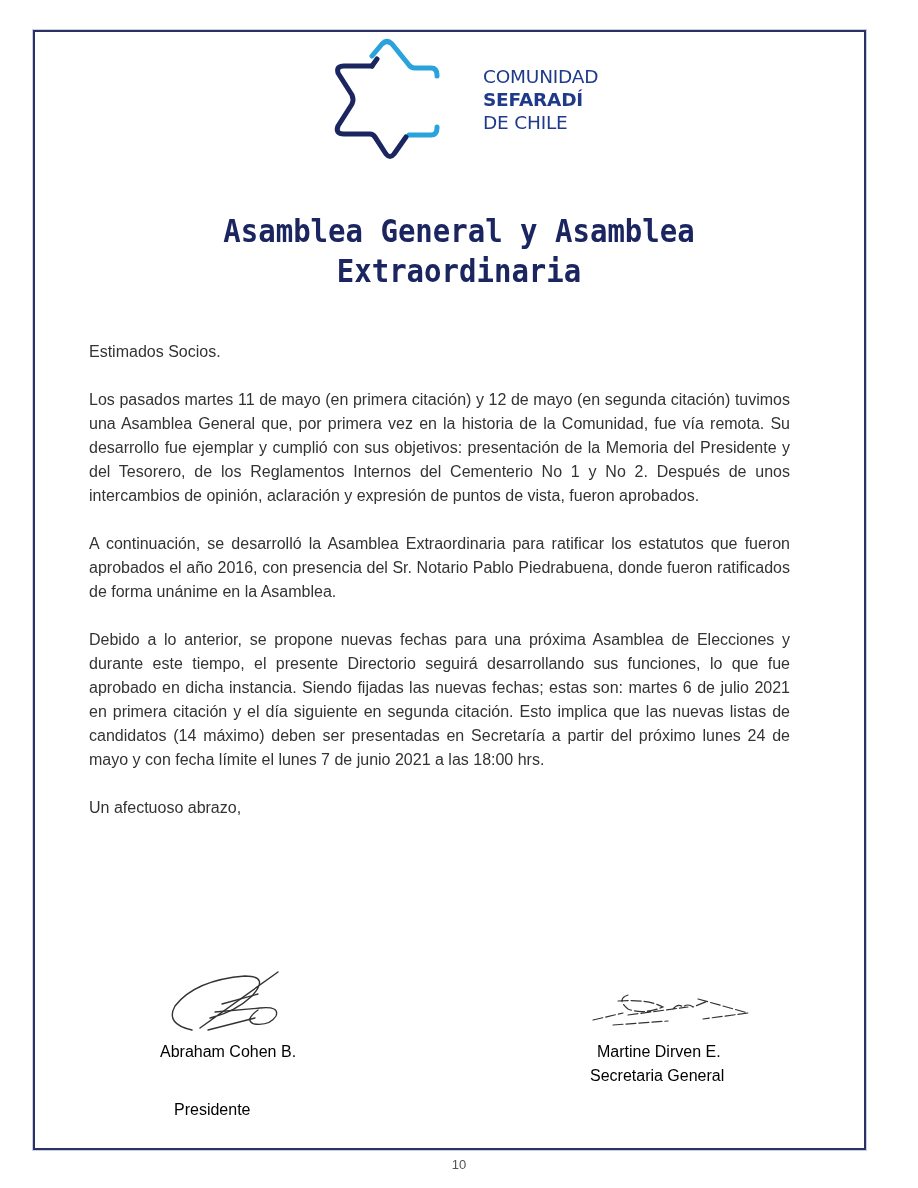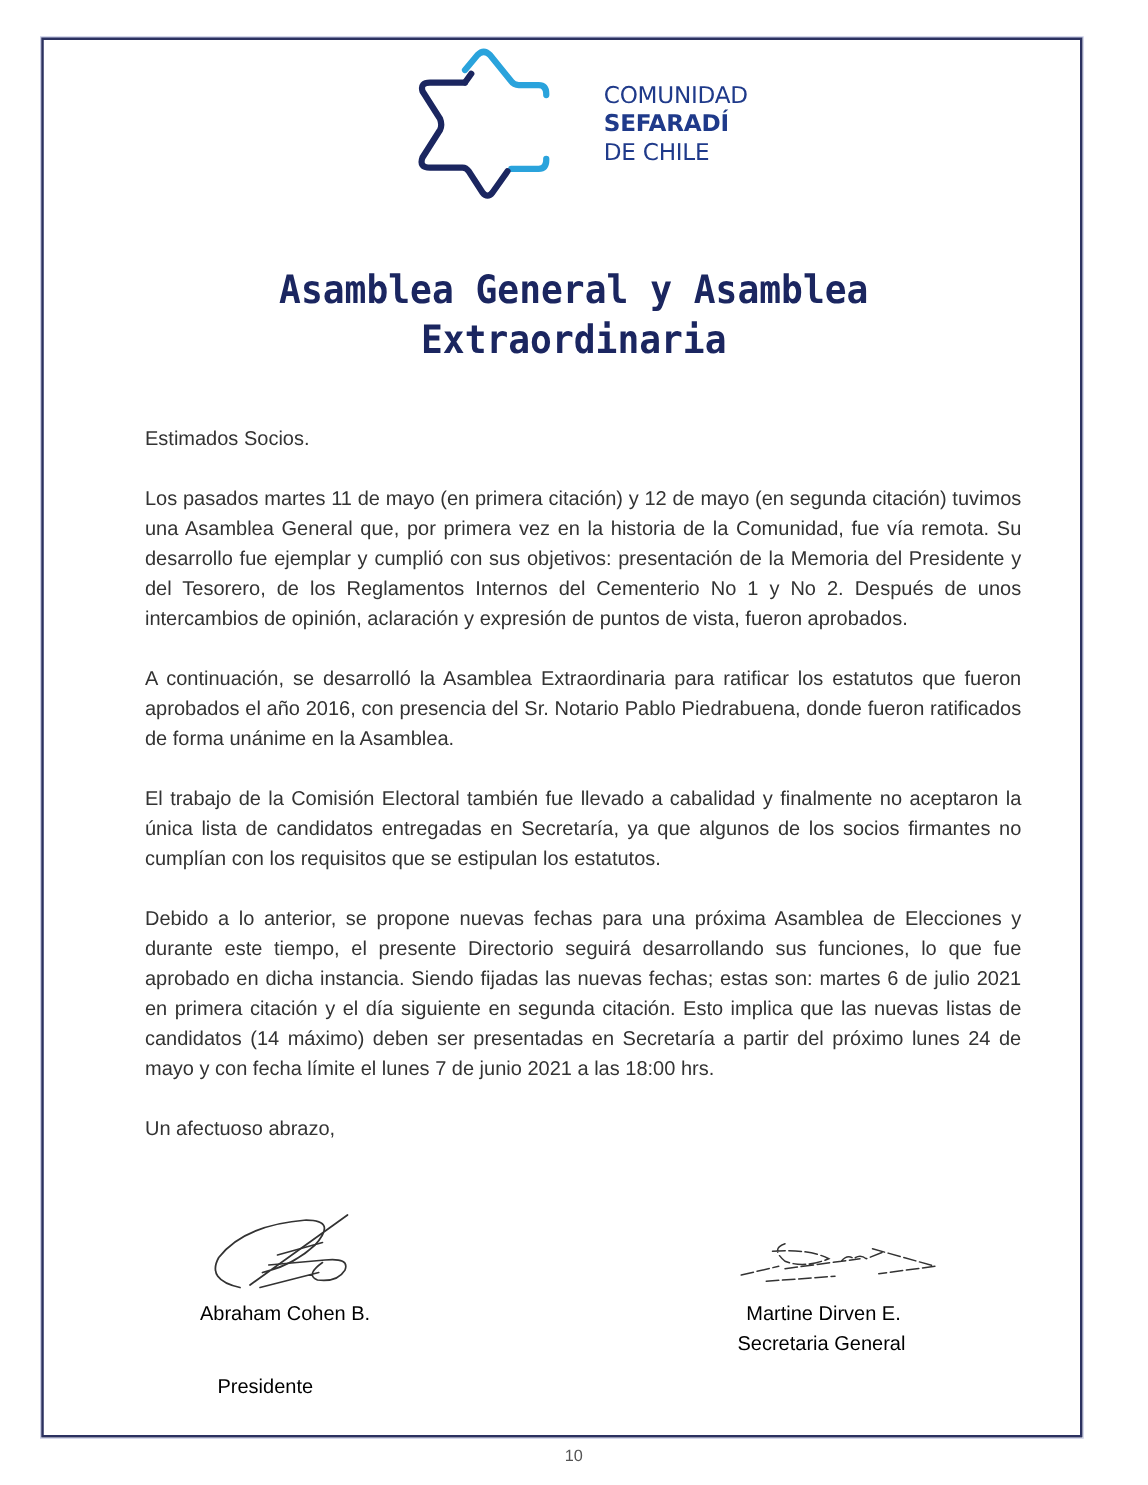--- a/index.html
+++ b/index.html
@@ -20,21 +20,21 @@
   }
   .logo-text .l1, .logo-text .l3 { font-weight: normal; }
   .logo-text .l2 { font-weight: bold; }
   .logo-text div { white-space: nowrap; }
   .title {
     position: absolute; left: 0; width: 918px; top: 212px; text-align: center;
     font-family: "DejaVu Sans Mono", monospace; font-weight: bold; font-size: 29px; line-height: 37px;
     color: #1b2660; transform: scaleY(1.08); transform-origin: top center;
   }
   .body {
-    position: absolute; left: 116px; top: 340px; width: 701px;
+    position: absolute; left: 89px; top: 340px; width: 701px;
     font-family: "Liberation Sans", sans-serif; font-size: 16px; line-height: 24px; color: #333333;
   }
   .body p { margin: 0 0 24px 0; text-align: justify; }
   .body p.nojust { text-align: left; }
   .sig { position: absolute; }
   .sig svg { position: absolute; }
   .sig .name, .sig .role {
     position: absolute; white-space: nowrap;
     font-family: "Liberation Sans", sans-serif; font-size: 16px; color: #000000; line-height: 24px;
   }
@@ -66,21 +66,20 @@
 
 <div class="title">
   <div>Asamblea General y Asamblea</div>
   <div>Extraordinaria</div>
 </div>
 
 <div class="body">
   <p class="nojust">Estimados Socios.</p>
   <p>Los pasados martes 11 de mayo (en primera citación) y 12 de mayo (en segunda citación) tuvimos una Asamblea General que, por primera vez en la historia de la Comunidad, fue vía remota. Su desarrollo fue ejemplar y cumplió con sus objetivos: presentación de la Memoria del Presidente y del Tesorero, de los Reglamentos Internos del Cementerio No 1 y No 2. Después de unos intercambios de opinión, aclaración y expresión de puntos de vista, fueron aprobados.</p>
   <p>A continuación, se desarrolló la Asamblea Extraordinaria para ratificar los estatutos que fueron aprobados el año 2016, con presencia del Sr. Notario Pablo Piedrabuena, donde fueron ratificados de forma unánime en la Asamblea.</p>
-  <p>El trabajo de la Comisión Electoral también fue llevado a cabalidad y finalmente no aceptaron la única lista de candidatos entregadas en Secretaría, ya que algunos de los socios firmantes no cumplían con los requisitos que se estipulan los estatutos.</p>
   <p>Debido a lo anterior, se propone nuevas fechas para una próxima Asamblea de Elecciones y durante este tiempo, el presente Directorio seguirá desarrollando sus funciones, lo que fue aprobado en dicha instancia. Siendo fijadas las nuevas fechas; estas son: martes 6 de julio 2021 en primera citación y el día siguiente en segunda citación. Esto implica que las nuevas listas de candidatos (14 máximo) deben ser presentadas en Secretaría a partir del próximo lunes 24 de mayo y con fecha límite el lunes 7 de junio 2021 a las 18:00 hrs.</p>
   <p class="nojust">Un afectuoso abrazo,</p>
 </div>
 
 <div class="sig" style="left:0; top:0;">
   <svg style="left:160px; top:968px; width:130px; height:70px;" viewBox="0 0 130 70">
     <path d="M118 4 L40 60 M32 62 Q5 56 15 38 Q35 12 85 8 Q110 8 92 28 Q75 44 50 50" fill="none" stroke="#333" stroke-width="1.4" stroke-linecap="round"></path>
     <path d="M55 44 L100 40 Q120 38 116 48 Q110 58 94 56 Q84 52 98 42 M62 36 L98 26 M48 62 L95 50" fill="none" stroke="#333" stroke-width="1.3" stroke-linecap="round"></path>
   </svg>
   <div class="name" style="left:160px; top:1040px;">Abraham Cohen B.</div>

